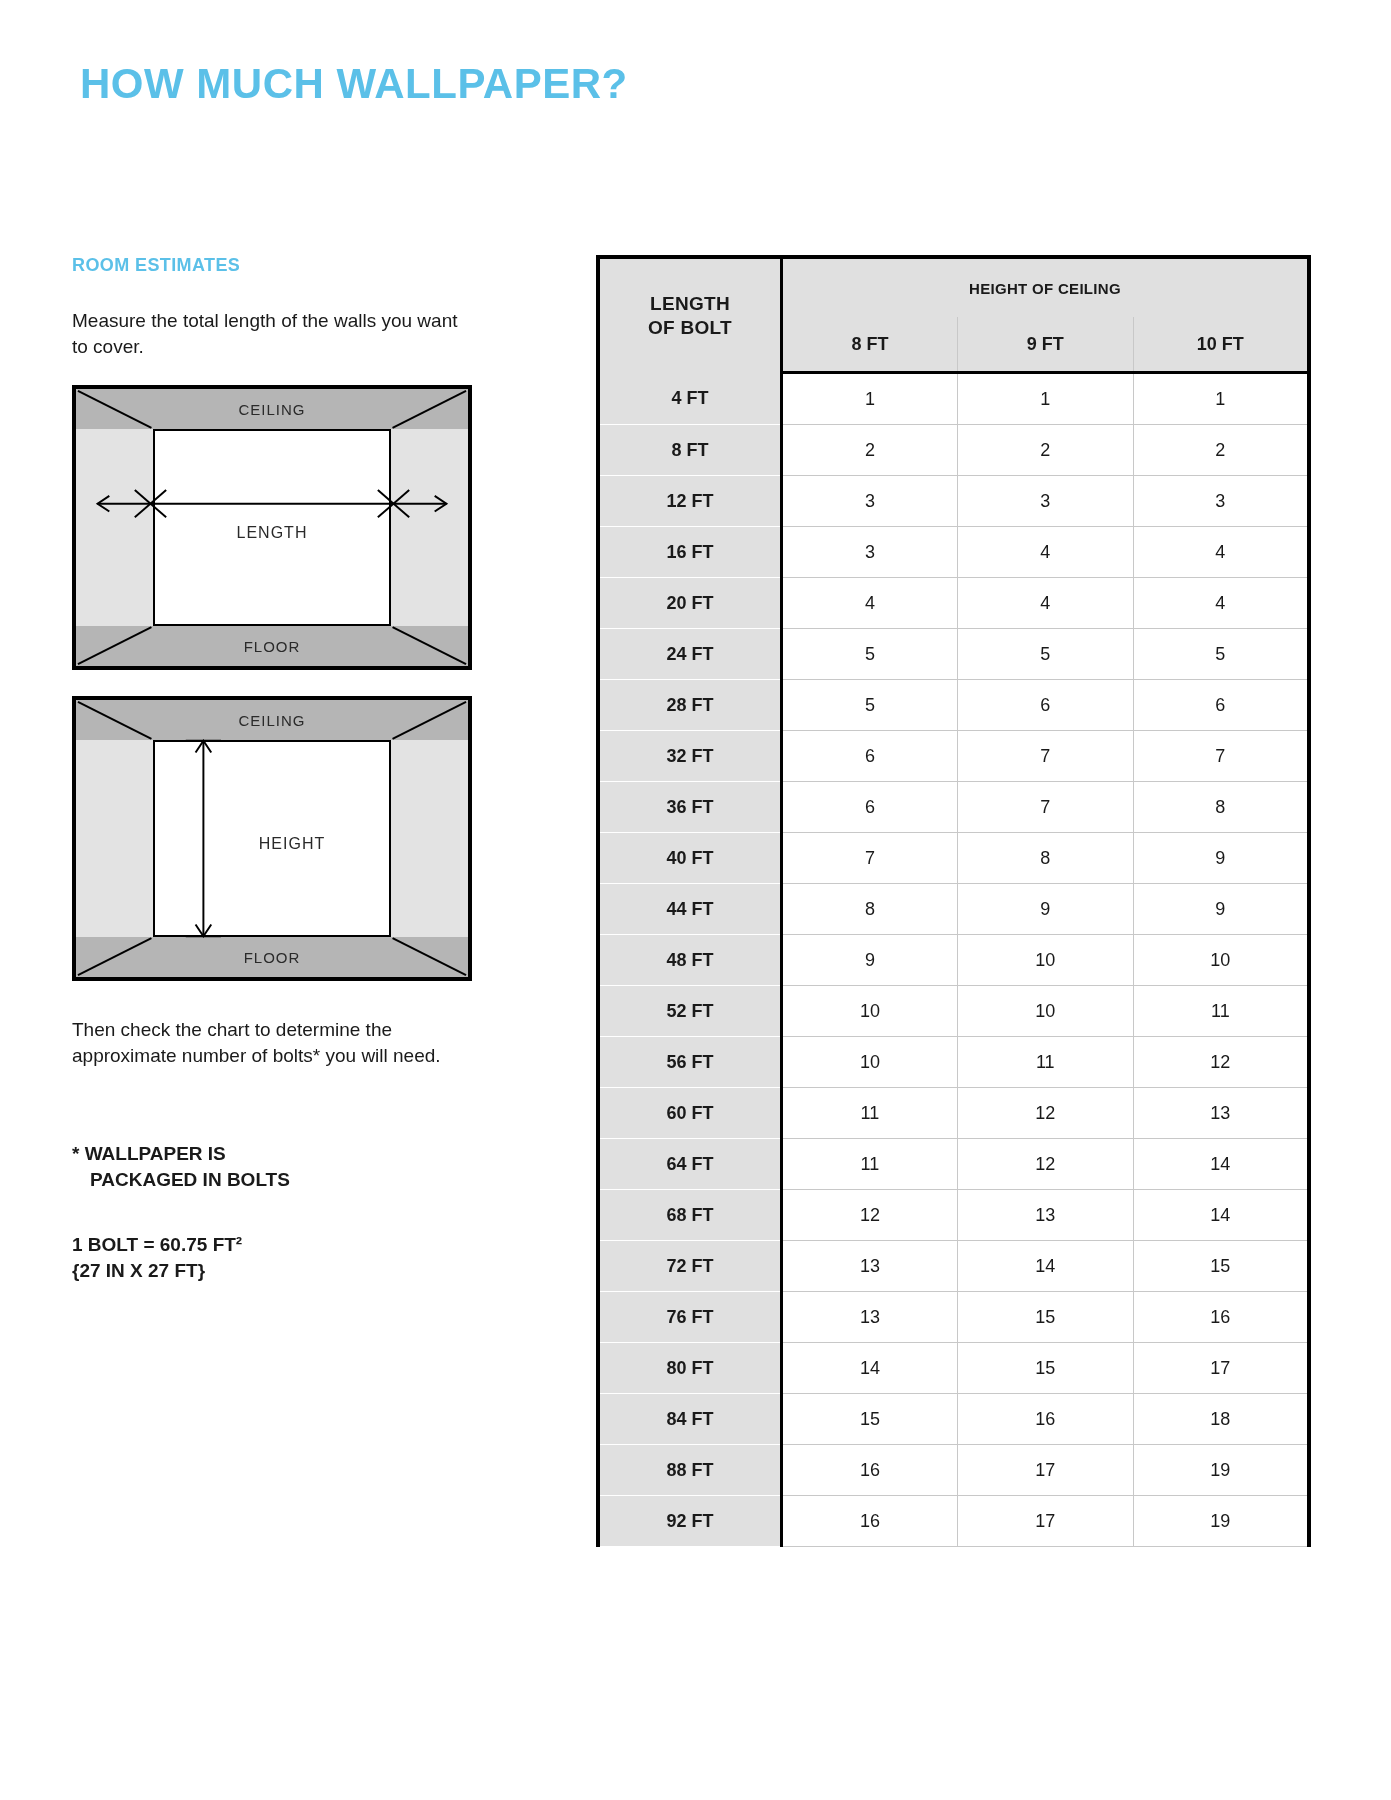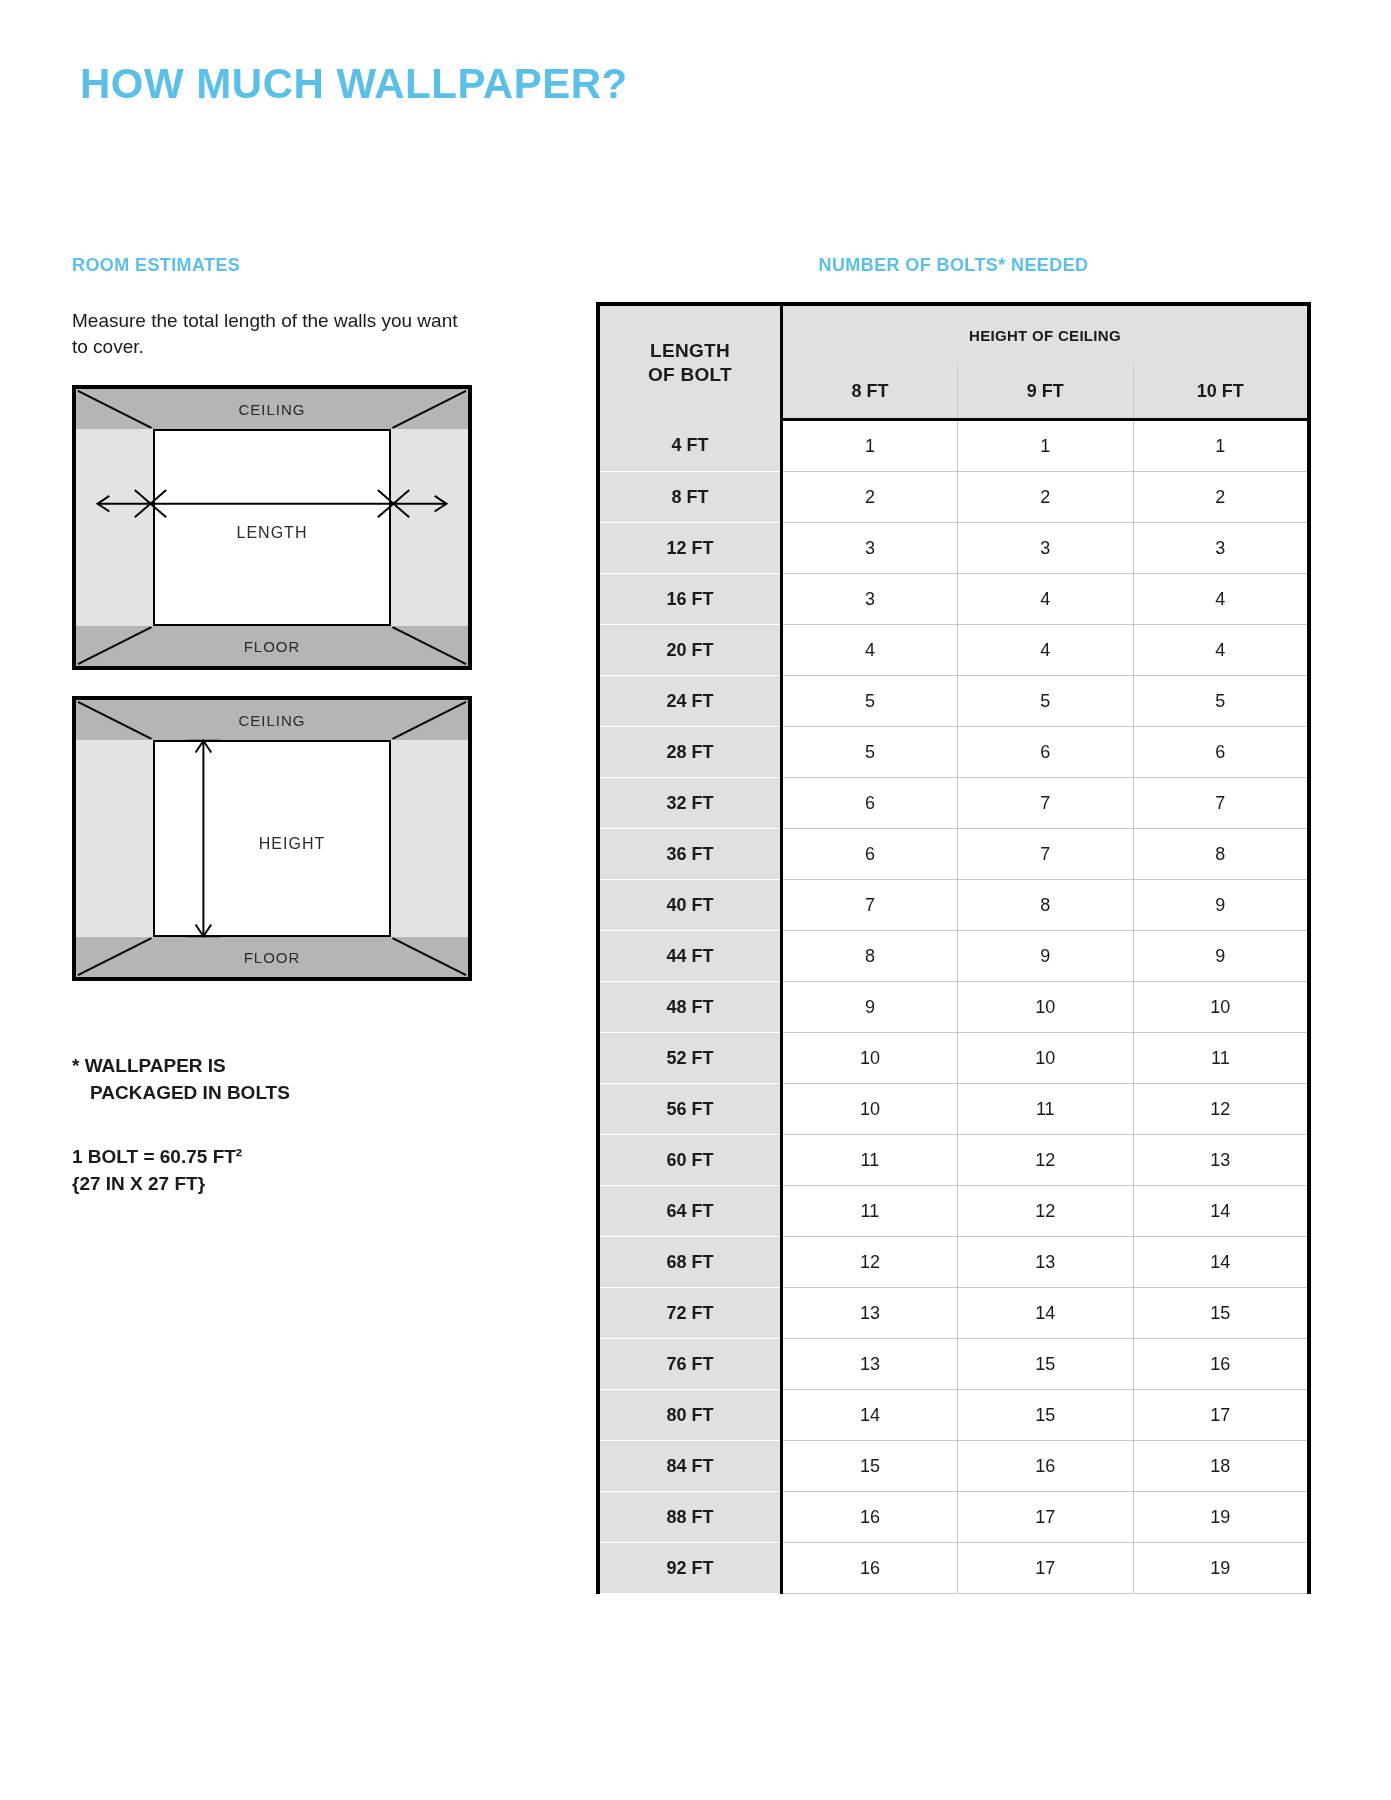--- a/index.html
+++ b/index.html
@@ -242,30 +242,30 @@
 
         <line x1="130" y1="42" x2="130" y2="243" stroke="#000" stroke-width="2"></line>
         <polyline points="122,54 130,42 138,54" fill="none" stroke="#000" stroke-width="2"></polyline>
         <polyline points="122,231 130,243 138,231" fill="none" stroke="#000" stroke-width="2"></polyline>
         <line x1="112" y1="42" x2="148" y2="42" stroke="#000" stroke-width="2"></line>
         <line x1="112" y1="243" x2="148" y2="243" stroke="#000" stroke-width="2"></line>
       </svg>
       <div class="label-center" style="top:135px; left:40px;">HEIGHT</div>
     </div>
 
+    <p class="para" style="margin-top:36px;">Then check the chart to determine the approximate number of bolts* you will need.</p>
 
     <p class="note-strong" style="margin-top:72px;">* WALLPAPER IS</p>
     <p class="note-strong" style="padding-left:18px;">PACKAGED IN BOLTS</p>
 
     <p class="note-strong" style="margin-top:38px;">1 BOLT = 60.75 FT²</p>
     <p class="note-strong">{27 IN X 27 FT}</p>
   </div>
 
   <div class="table-wrap">
-    <div class="table-head-label">NUMBER OF BOLTS* NEEDED</div>
     <table class="bolts">
       <thead>
         <tr class="hdr-row-top">
           <th class="lengthwall b-top b-left" rowspan="2">
             <span>LENGTH</span><br>
             <span>OF BOLT</span>
           </th>
           <th class="b-top b-right sep-left" colspan="3">HEIGHT OF CEILING</th>
         </tr>
         <tr class="hdr-row-sub">

